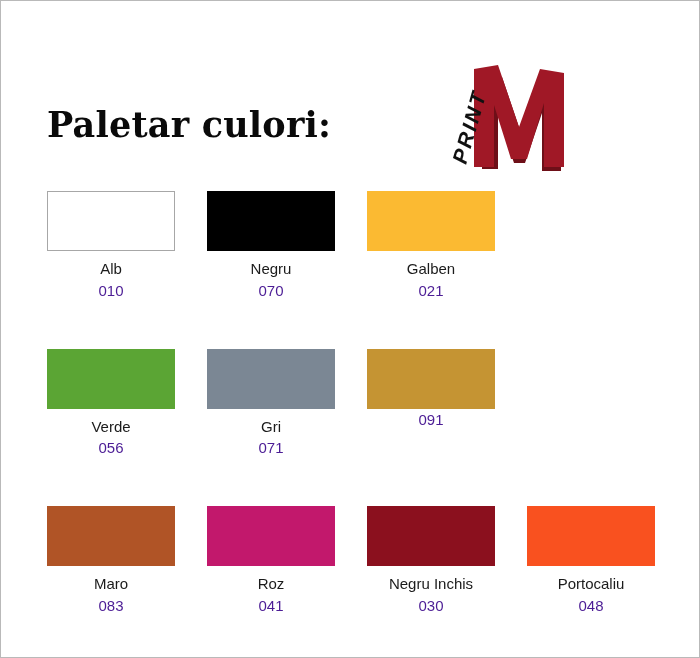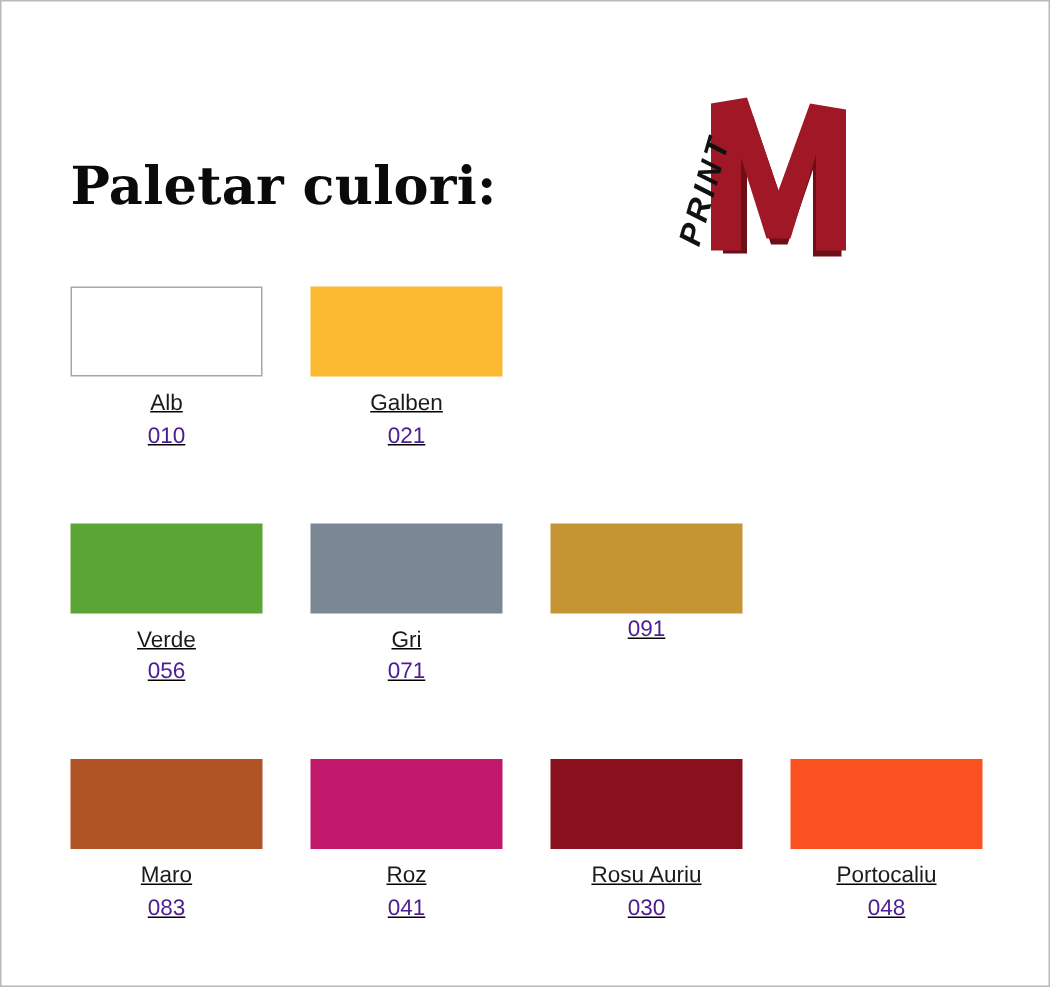--- a/index.html
+++ b/index.html
@@ -58,21 +58,20 @@
   .grid {
     position: absolute;
     left: 46px;
     top: 190px;
     width: 608px;
   }
   .row {
     display: flex;
     gap: 32px;
     margin-bottom: 47px;
-    text-decoration: underline;
   }
   .row:last-child { margin-bottom: 0; }
   .cell {
     width: 128px;
   }
   .chip {
     width: 128px;
     height: 60px;
     box-sizing: border-box;
   }
@@ -124,20 +123,25 @@
 
   <div class="grid">
 
     <div class="row">
       <div class="cell">
         <div class="chip bordered" style="background: rgb(255, 255, 255);"></div>
         <div class="cell-label">Alb</div>
         <div class="cell-code">010</div>
       </div>
       <div class="cell">
+        <div class="chip" style="background: rgb(0, 0, 0);"></div>
+        <div class="cell-label">Negru</div>
+        <div class="cell-code">070</div>
+      </div>
+      <div class="cell">
         <div class="chip" style="background: rgb(251, 186, 50);"></div>
         <div class="cell-label">Galben</div>
         <div class="cell-code">021</div>
       </div>
     </div>
 
     <div class="row">
       <div class="cell">
         <div class="chip" style="background: rgb(91, 165, 52);"></div>
         <div class="cell-label">Verde</div>
@@ -160,21 +164,21 @@
         <div class="cell-label">Maro</div>
         <div class="cell-code">083</div>
       </div>
       <div class="cell">
         <div class="chip" style="background: rgb(194, 24, 108);"></div>
         <div class="cell-label">Roz</div>
         <div class="cell-code">041</div>
       </div>
       <div class="cell">
         <div class="chip" style="background: rgb(139, 16, 30);"></div>
-        <div class="cell-label">Rosu Auriu</div>
+        <div class="cell-label">Negru Inchis</div>
         <div class="cell-code">030</div>
       </div>
       <div class="cell">
         <div class="chip" style="background: rgb(249, 81, 31);"></div>
         <div class="cell-label">Portocaliu</div>
         <div class="cell-code">048</div>
       </div>
     </div>
 
   </div>

